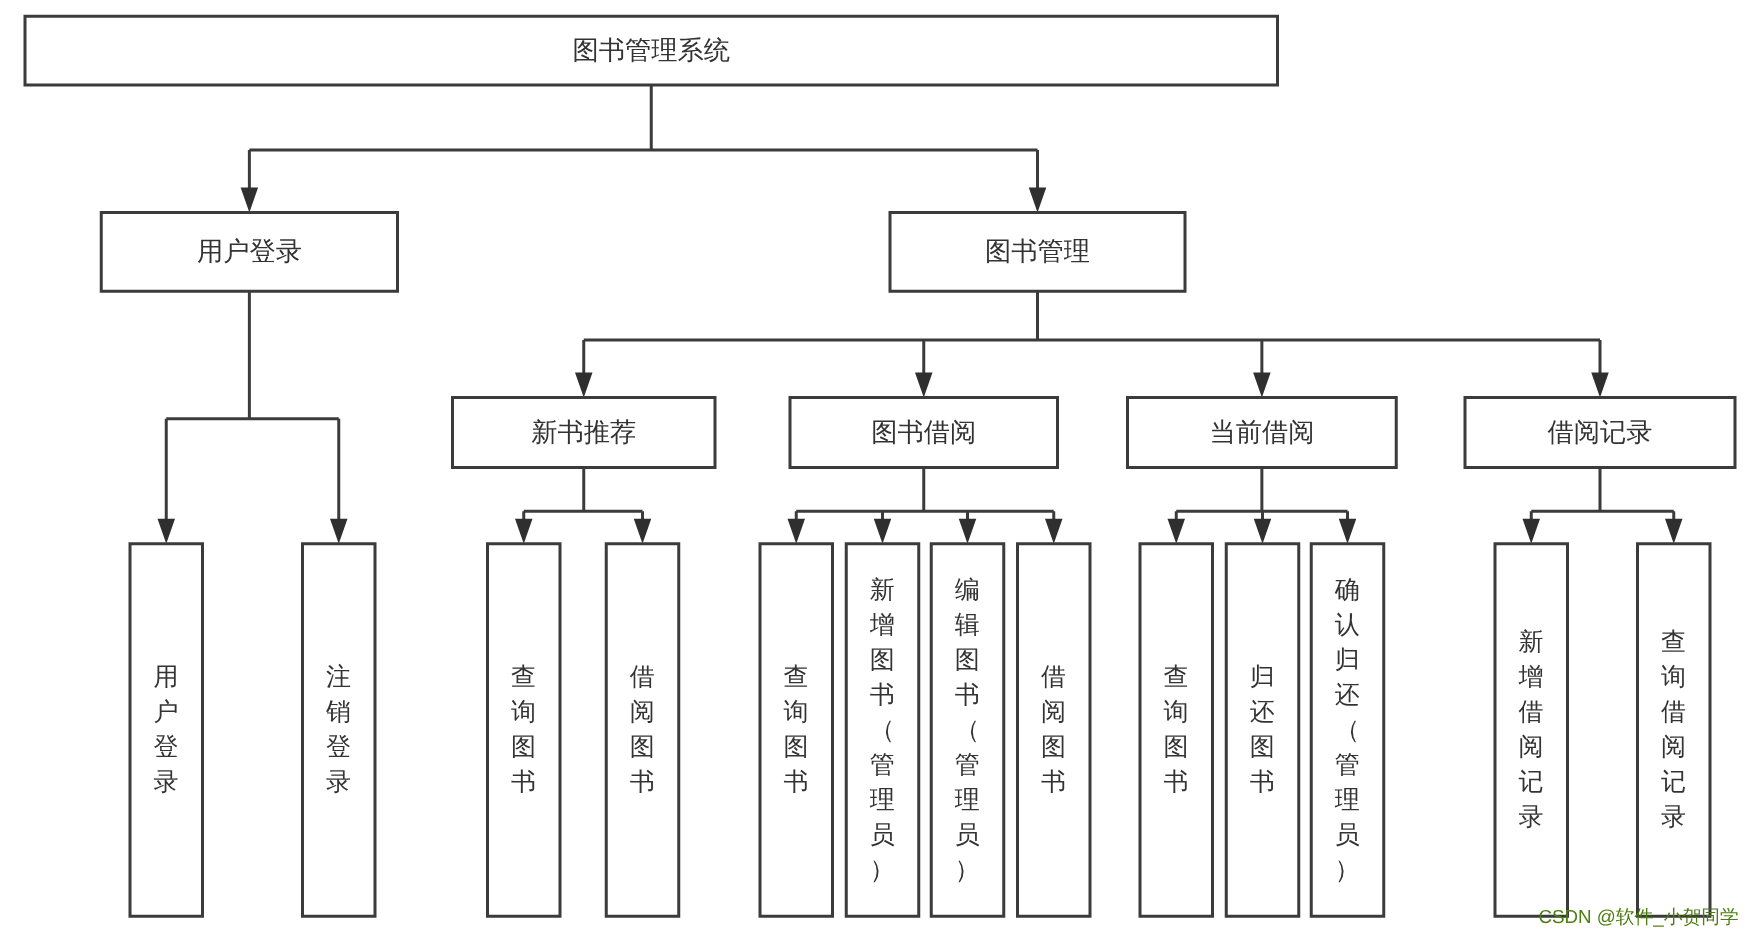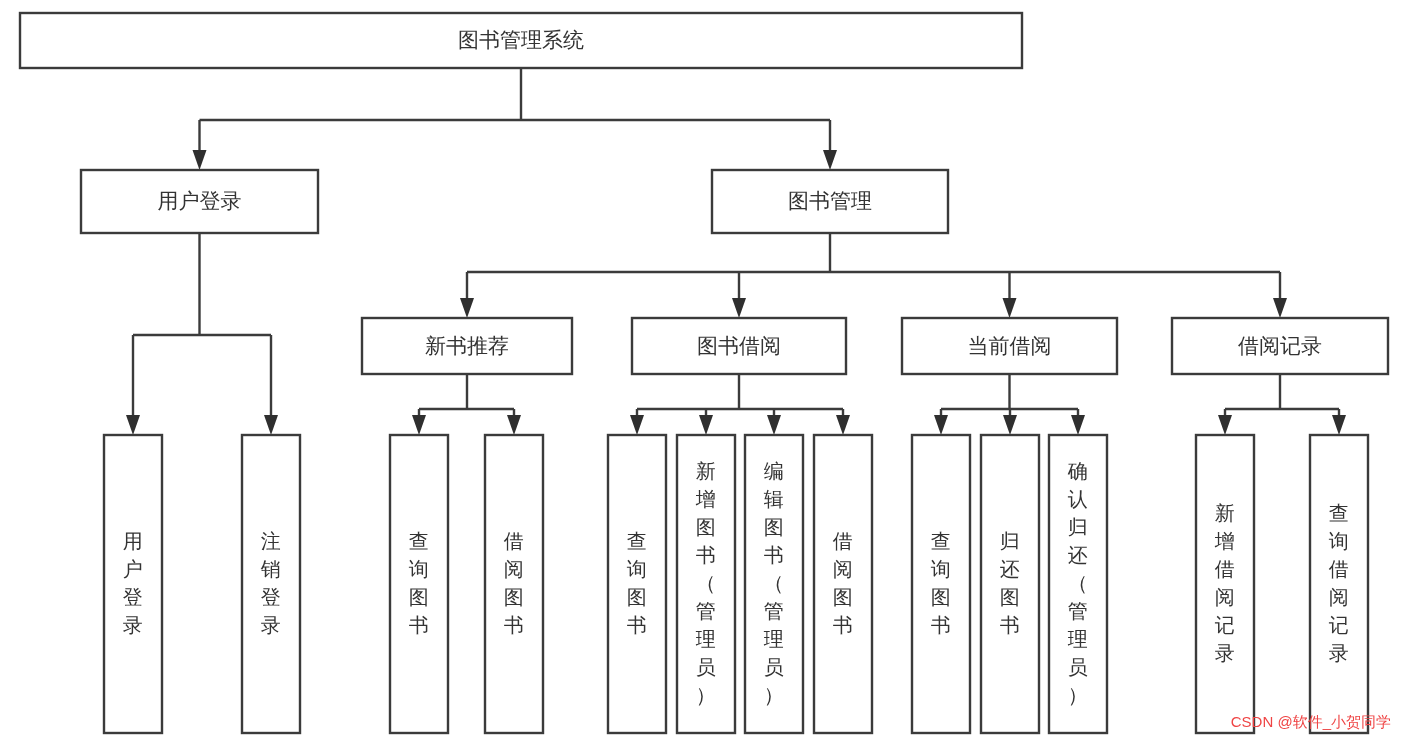--- a/index.html
+++ b/index.html
@@ -50,22 +50,22 @@
     fill: none;
     stroke-linecap: butt;
   }
   .arrow-head {
     fill: #2f2f2f;
     stroke: none;
   }
   .watermark-text {
     position: absolute;
     right: 14px;
-    bottom: 15px;
-    color: #ef4444;
+    bottom: 4px;
+    color: #4d7c0f;
     font-size: 15px;
     font-family: "Liberation Sans", "DejaVu Sans", sans-serif;
     white-space: nowrap;
     user-select: none;
   }
 </style>
 </head>
 <body>
 
 <div id="diagram-root">

